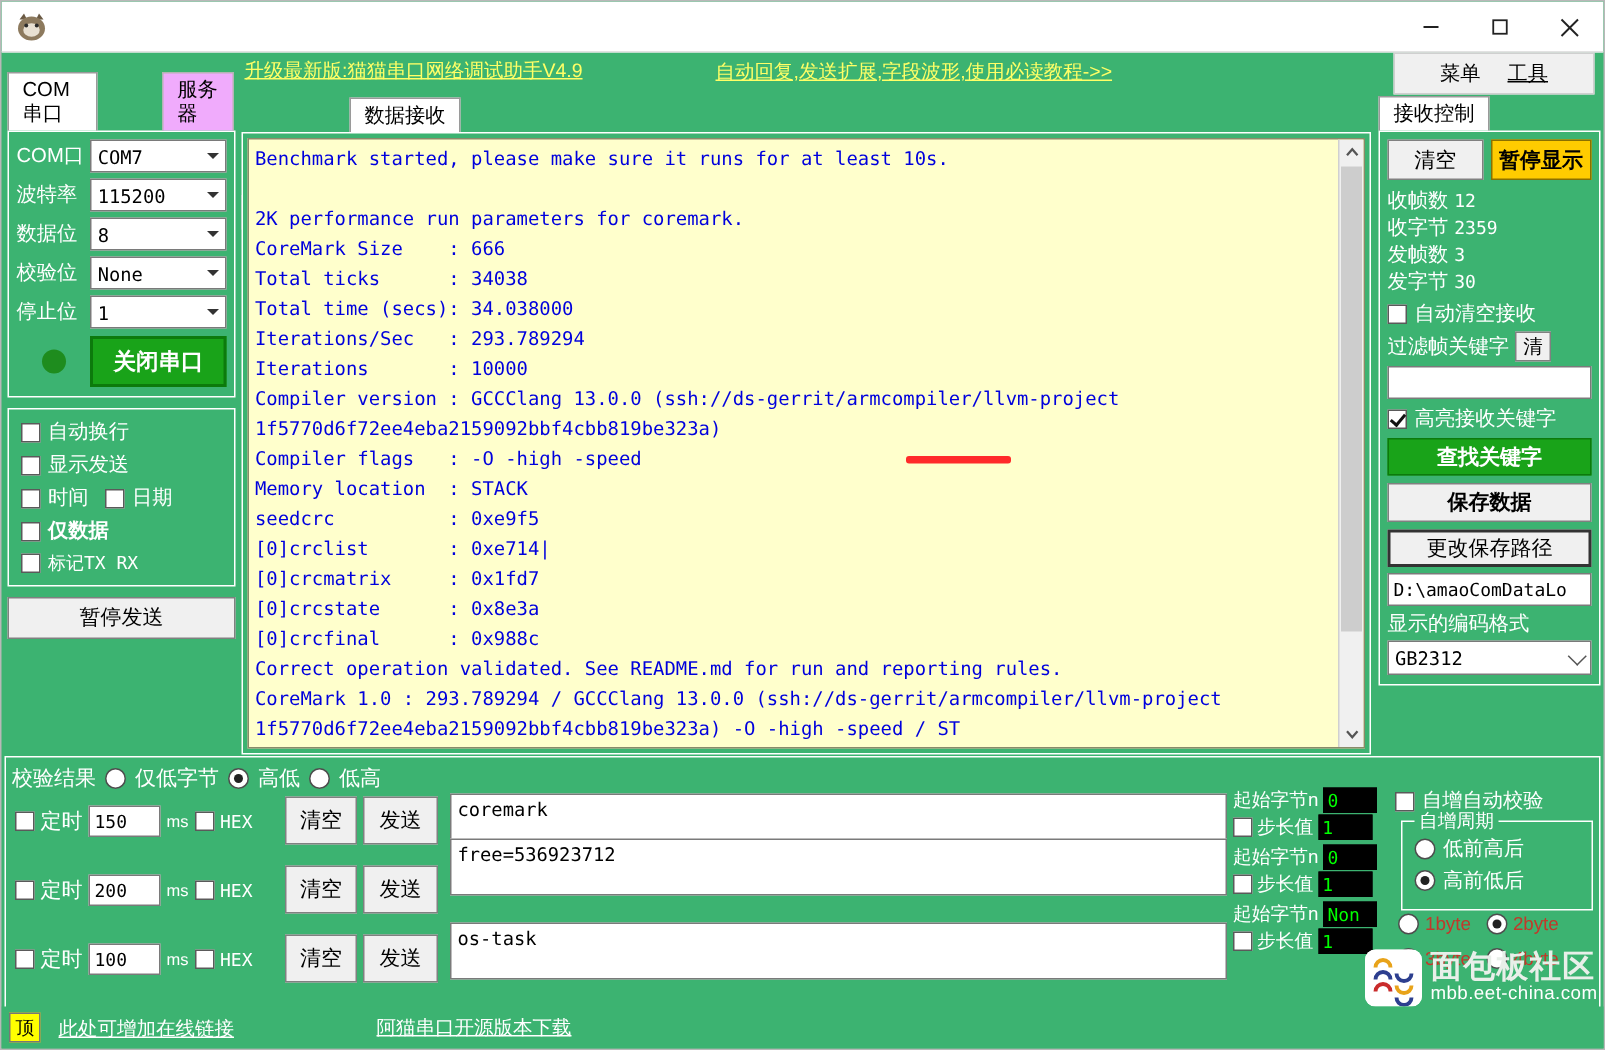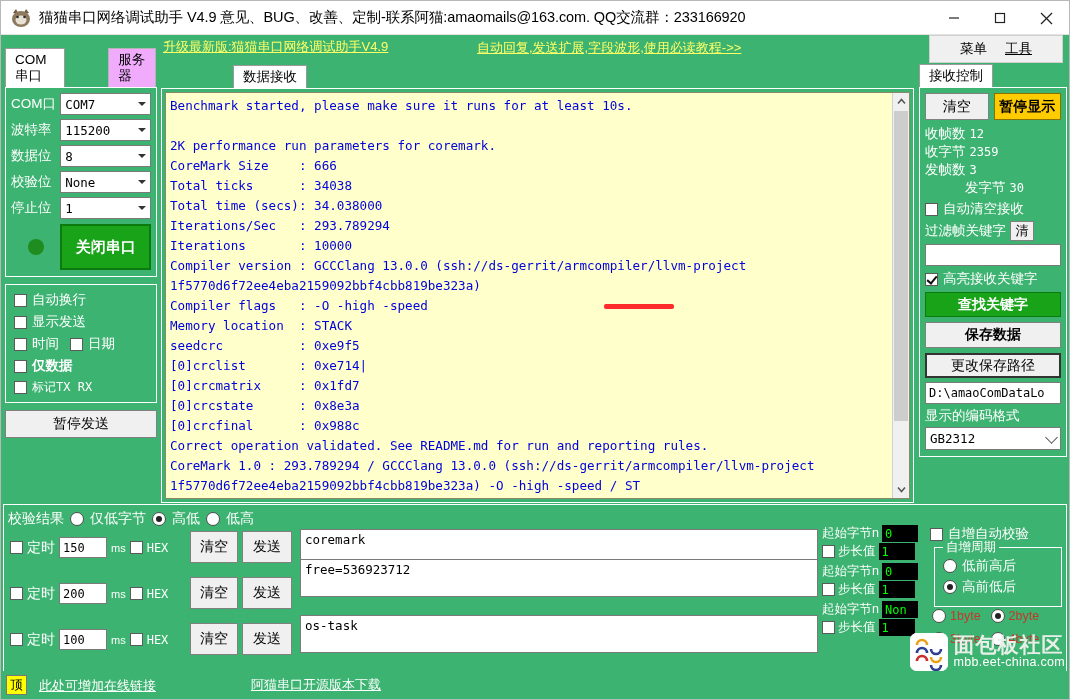--- a/index.html
+++ b/index.html
@@ -271,21 +271,20 @@
     <div class="app-icon">
       <svg width="22" height="20" viewBox="0 0 22 20">
         <path d="M3 5 L6 1 L8 5 Z" fill="#6b5a44"></path>
         <path d="M19 5 L16 1 L14 5 Z" fill="#6b5a44"></path>
         <ellipse cx="11" cy="11" rx="9" ry="8" fill="#8d7a5e"></ellipse>
         <ellipse cx="11" cy="12" rx="5.5" ry="4.5" fill="#e8e0d2"></ellipse>
         <circle cx="7.5" cy="9" r="1.3" fill="#2b2b2b"></circle>
         <circle cx="14.5" cy="9" r="1.3" fill="#2b2b2b"></circle>
       </svg>
     </div>
-    <div class="title-text">猫猫串口网络调试助手 V4.9 意见、BUG、改善、定制-联系阿猫:amaomails@163.com. QQ交流群：233166920</div>
     <div class="win-btns">
       <div class="win-btn">
         <svg width="12" height="12">
             <line x1="1" y1="6" x2="11" y2="6" stroke="#222" stroke-width="1.2"></line>
           </svg>
       </div>
       <div class="win-btn">
         <svg width="12" height="12">
             <rect x="1.5" y="1.5" width="9" height="9" fill="none" stroke="#222" stroke-width="1.2"></rect>
           </svg>
@@ -348,21 +347,21 @@
         <span class="fld-label">停止位</span>
         <div class="fakeselect" style="width:92px;">
           <span>1</span>
           <span class="arr"></span>
         </div>
       </div>
       <div style="display:flex;align-items:center;margin-top:5px;">
         <div style="width:50px;display:flex;justify-content:center;">
           <div style="width:16px;height:16px;border-radius:50%;background:#1e8c1e;"></div>
         </div>
-        <div class="btn green" style="width:92px;height:46px;font-size:15px;">关闭串口</div>
+        <div class="btn green" style="width:92px;height:34px;font-size:15px;">关闭串口</div>
       </div>
     </div>
 
     <div class="panel" style="margin-top:7px;padding:6px 8px;">
       <div class="chk-row" style="margin-bottom:4px;">
         <span class="cbx"></span>
         <span class="lbl">自动换行</span>
       </div>
       <div class="chk-row" style="margin-bottom:4px;">
         <span class="cbx"></span>
@@ -449,21 +448,21 @@
           <span style="color:#fff;font-family:'DejaVu Sans Mono',monospace;font-size:12px;">12</span>
         </div>
         <div style="display:flex;align-items:baseline;gap:4px;">
           <span class="fld-label">收字节</span>
           <span style="color:#fff;font-family:'DejaVu Sans Mono',monospace;font-size:12px;">2359</span>
         </div>
         <div style="display:flex;align-items:baseline;gap:4px;">
           <span class="fld-label">发帧数</span>
           <span style="color:#fff;font-family:'DejaVu Sans Mono',monospace;font-size:12px;">3</span>
         </div>
-        <div style="display:flex;align-items:baseline;gap:4px;margin-left:40px;">
+        <div style="display:flex;align-items:baseline;gap:4px;">
           <span class="fld-label">发字节</span>
           <span style="color:#fff;font-family:'DejaVu Sans Mono',monospace;font-size:12px;">30</span>
         </div>
       </div>
 
       <div class="chk-row" style="margin-top:3px;">
         <span class="cbx"></span>
         <span class="lbl">自动清空接收</span>
       </div>
 

